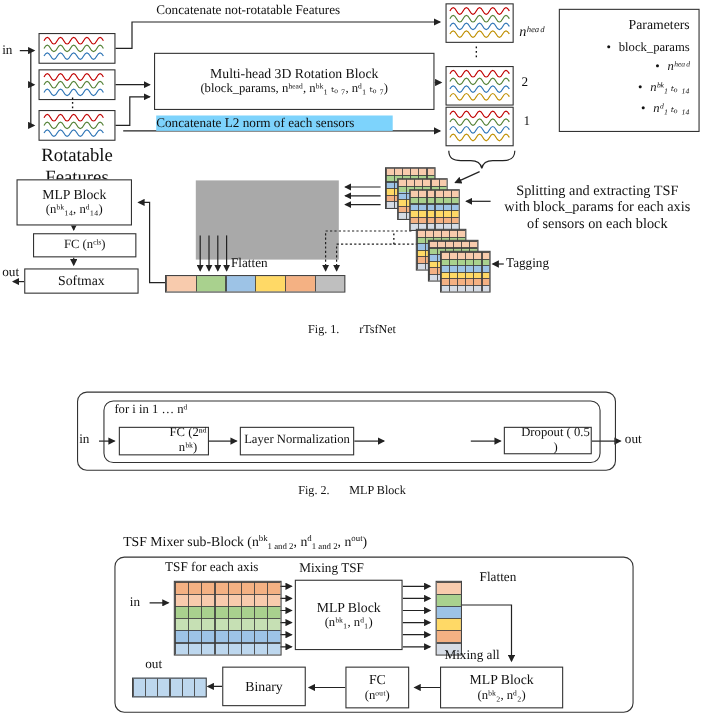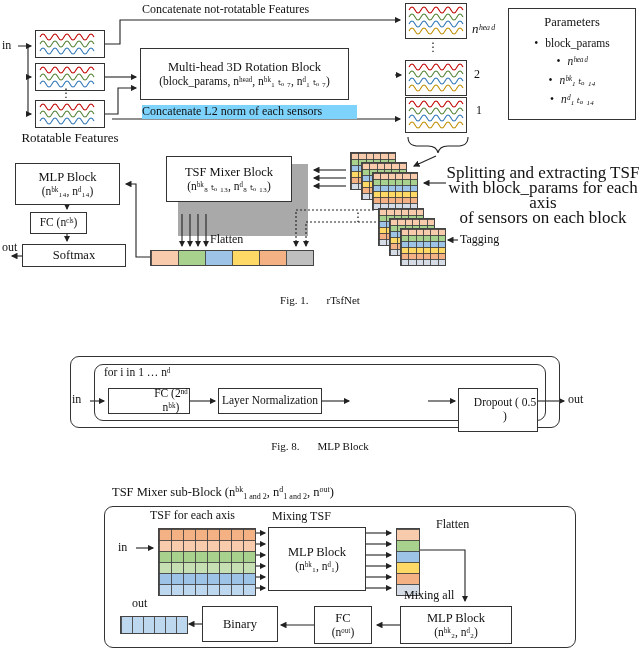--- a/index.html
+++ b/index.html
@@ -12,21 +12,21 @@
   .ctr{text-align:center;}
   .math{font-style:italic;}
   .box{position:absolute;z-index:2;border:1.3px solid #333;box-sizing:border-box;
        display:flex;flex-direction:column;align-items:center;justify-content:center;
        text-align:center;font-size:12px;line-height:1.2;}
   .box.white{background:#fff;}
   .box.trans{background:transparent;}
   .box.round{border-radius:9px;background:transparent;}
   .t-main{font-size:12.5px;}
   .t-sub{font-size:11.5px;}
-  .params{align-items:center;justify-content:flex-start;padding:6px 8px;background:#fff;}
+  .params{align-items:flex-end;justify-content:flex-start;padding:6px 8px;background:#fff;}
   .params .ttl{font-size:12.5px;margin-bottom:4px;}
   .prow{display:flex;gap:7px;font-size:11.5px;margin:2.5px 0;align-items:baseline;}
   .tsf-grid{position:absolute;z-index:2;width:44px;height:36px;border:1px solid #444;box-sizing:content-box;
     background-image:
       repeating-linear-gradient(90deg,rgba(60,60,60,.85) 0 1px,transparent 1px 7.33px),
       repeating-linear-gradient(180deg,rgba(60,60,60,.85) 0 1px,transparent 1px 6px),
       linear-gradient(180deg,#f8cbad 0 6px,#a9d18e 6px 12px,#9dc3e6 12px 18px,#ffd966 18px 24px,#f4b183 24px 30px,#d6dce5 30px 36px);}
   .fig3-grid{position:absolute;z-index:2;width:96px;height:66px;border:1px solid #444;
     background-image:
       repeating-linear-gradient(90deg,rgba(60,60,60,.85) 0 1px,transparent 1px 12px),
@@ -145,25 +145,25 @@
       <path d="M202 624 H189" marker-end="url(#ah)"></path>
     </g>
   </svg>
 
   <div class="lbl" style="left:2px;top:39px;width:16px;">in</div>
 
   <div class="box trans" style="left:35px;top:30px;width:70px;height:28px;"></div>
   <div class="box trans" style="left:35px;top:63px;width:70px;height:28px;"></div>
   <div class="dots" style="left:56px;top:86px;width:20px;">⋮</div>
   <div class="box trans" style="left:35px;top:100px;width:70px;height:28px;"></div>
-  <div class="lbl ctr" style="left:8px;top:131px;width:124px;font-size:13px;">Rotatable Features</div>
+  <div class="lbl ctr" style="left:8px;top:131px;width:124px;font-size:17px;">Rotatable Features</div>
 
   <div class="lbl" style="left:142px;top:3px;width:240px;">Concatenate not-rotatable Features</div>
 
-  <div class="box white" style="left:140px;top:48px;width:209px;height:52px;">
+  <div class="box white" style="left:140px;top:48px;width:255px;height:52px;">
     <div class="t-main">Multi-head 3D Rotation Block</div>
     <div class="t-sub">(block_params, nʰᵉᵃᵈ, nᵇᵏ₁ ₜₒ ₇, nᵈ₁ ₜₒ ₇)</div>
   </div>
 
   <div class="lbl whitebg" style="left:142px;top:105px;width:215px;">Concatenate L2 norm of each sensors</div>
 
   <div class="box trans" style="left:405px;top:3px;width:62px;height:36px;"></div>
   <div class="dots" style="left:423px;top:40px;width:20px;">⋮</div>
   <div class="box trans" style="left:405px;top:60px;width:62px;height:36px;"></div>
   <div class="box trans" style="left:405px;top:97px;width:62px;height:36px;"></div>
@@ -192,37 +192,33 @@
   </div>
 
   <div class="tsf-grid" style="left:350px;top:152px;"></div>
   <div class="tsf-grid" style="left:361px;top:162px;"></div>
   <div class="tsf-grid" style="left:372px;top:172px;"></div>
   <div class="dots" style="left:348px;top:210px;width:20px;">⋮</div>
   <div class="tsf-grid" style="left:378px;top:208px;"></div>
   <div class="tsf-grid" style="left:389px;top:218px;"></div>
   <div class="tsf-grid" style="left:400px;top:228px;"></div>
 
-  <div class="lbl ctr" style="left:446px;top:165px;width:194px;font-size:17px;line-height:15px;font-family:Liberation Serif, serif;">
+  <div class="lbl ctr" style="left:446px;top:165px;width:194px;font-size:13px;line-height:15px;font-family:Liberation Serif, serif;">
     <div>Splitting and extracting TSF</div>
     <div>with block_params for each axis</div>
     <div>of sensors on each block</div>
   </div>
   <div class="lbl" style="left:460px;top:233px;width:60px;">Tagging</div>
 
-  <div class="box white" style="left:166px;top:156px;width:126px;height:46px;">
-    <div class="t-main">TSF Mixer Block</div>
-    <div class="t-sub">(nᵇᵏ₈ ₜₒ ₁₃, nᵈ₈ ₜₒ ₁₃)</div>
-  </div>
 
   <div class="box white" style="left:15px;top:163px;width:105px;height:42px;">
     <div class="t-main">MLP Block</div>
     <div class="t-sub">(nᵇᵏ₁₄, nᵈ₁₄)</div>
   </div>
-  <div class="box white" style="left:30px;top:212px;width:57px;height:22px;">
+  <div class="box white" style="left:30px;top:212px;width:94px;height:22px;">
     <div class="t-sub">FC (nᶜˡˢ)</div>
   </div>
   <div class="box white" style="left:22px;top:244px;width:104px;height:23px;">
     <div class="t-main">Softmax</div>
   </div>
   <div class="lbl" style="left:2px;top:241px;width:24px;">out</div>
 
   <div class="lbl" style="left:210px;top:233px;width:60px;">Flatten</div>
   <div class="flat-bar" style="left:150px;top:250px;"></div>
 
@@ -233,26 +229,26 @@
   <div class="box round" style="left:70px;top:356px;width:490px;height:72px;border-width:1.4px;"></div>
   <div class="box round" style="left:94px;top:364px;width:452px;height:57px;border-width:1.1px;"></div>
   <div class="lbl" style="left:104px;top:366px;width:160px;font-size:11.5px;">for i in 1 … nᵈ</div>
   <div class="lbl" style="left:72px;top:393px;width:18px;">in</div>
   <div class="box white" style="left:108px;top:388px;width:82px;height:26px;padding-left:44px;">
     <div class="t-sub">FC (2ⁿᵈ nᵇᵏ)</div>
   </div>
   <div class="box white" style="left:218px;top:388px;width:104px;height:26px;">
     <div class="t-sub">Layer Normalization</div>
   </div>
-  <div class="box white" style="left:458px;top:388px;width:80px;height:44px;padding-left:14px;">
+  <div class="box white" style="left:458px;top:388px;width:80px;height:25px;padding-left:14px;">
     <div class="t-sub">Dropout ( 0.5 )</div>
   </div>
   <div class="lbl" style="left:568px;top:393px;width:26px;">out</div>
   <div class="cap" style="top:440px;">
-    <span>Fig. 8.</span><span class="t">MLP Block</span>
+    <span>Fig. 2.</span><span class="t">MLP Block</span>
   </div>
 
   <div class="lbl" style="left:112px;top:485px;width:340px;font-size:12.5px;">
     <span>TSF Mixer sub-Block (n</span><span class="sup">bk</span><span class="sub">1 and 2</span><span>, n</span><span class="sup">d</span><span class="sub">1 and 2</span><span>, n</span><span class="sup">out</span><span>)</span>
   </div>
   <div class="box round" style="left:104px;top:506px;width:472px;height:142px;border-width:1.4px;"></div>
   <div class="lbl" style="left:150px;top:509px;width:120px;">TSF for each axis</div>
   <div class="lbl" style="left:118px;top:541px;width:18px;">in</div>
   <div class="fig3-grid" style="left:158px;top:528px;"></div>
   <div class="lbl" style="left:272px;top:510px;width:80px;">Mixing TSF</div>

